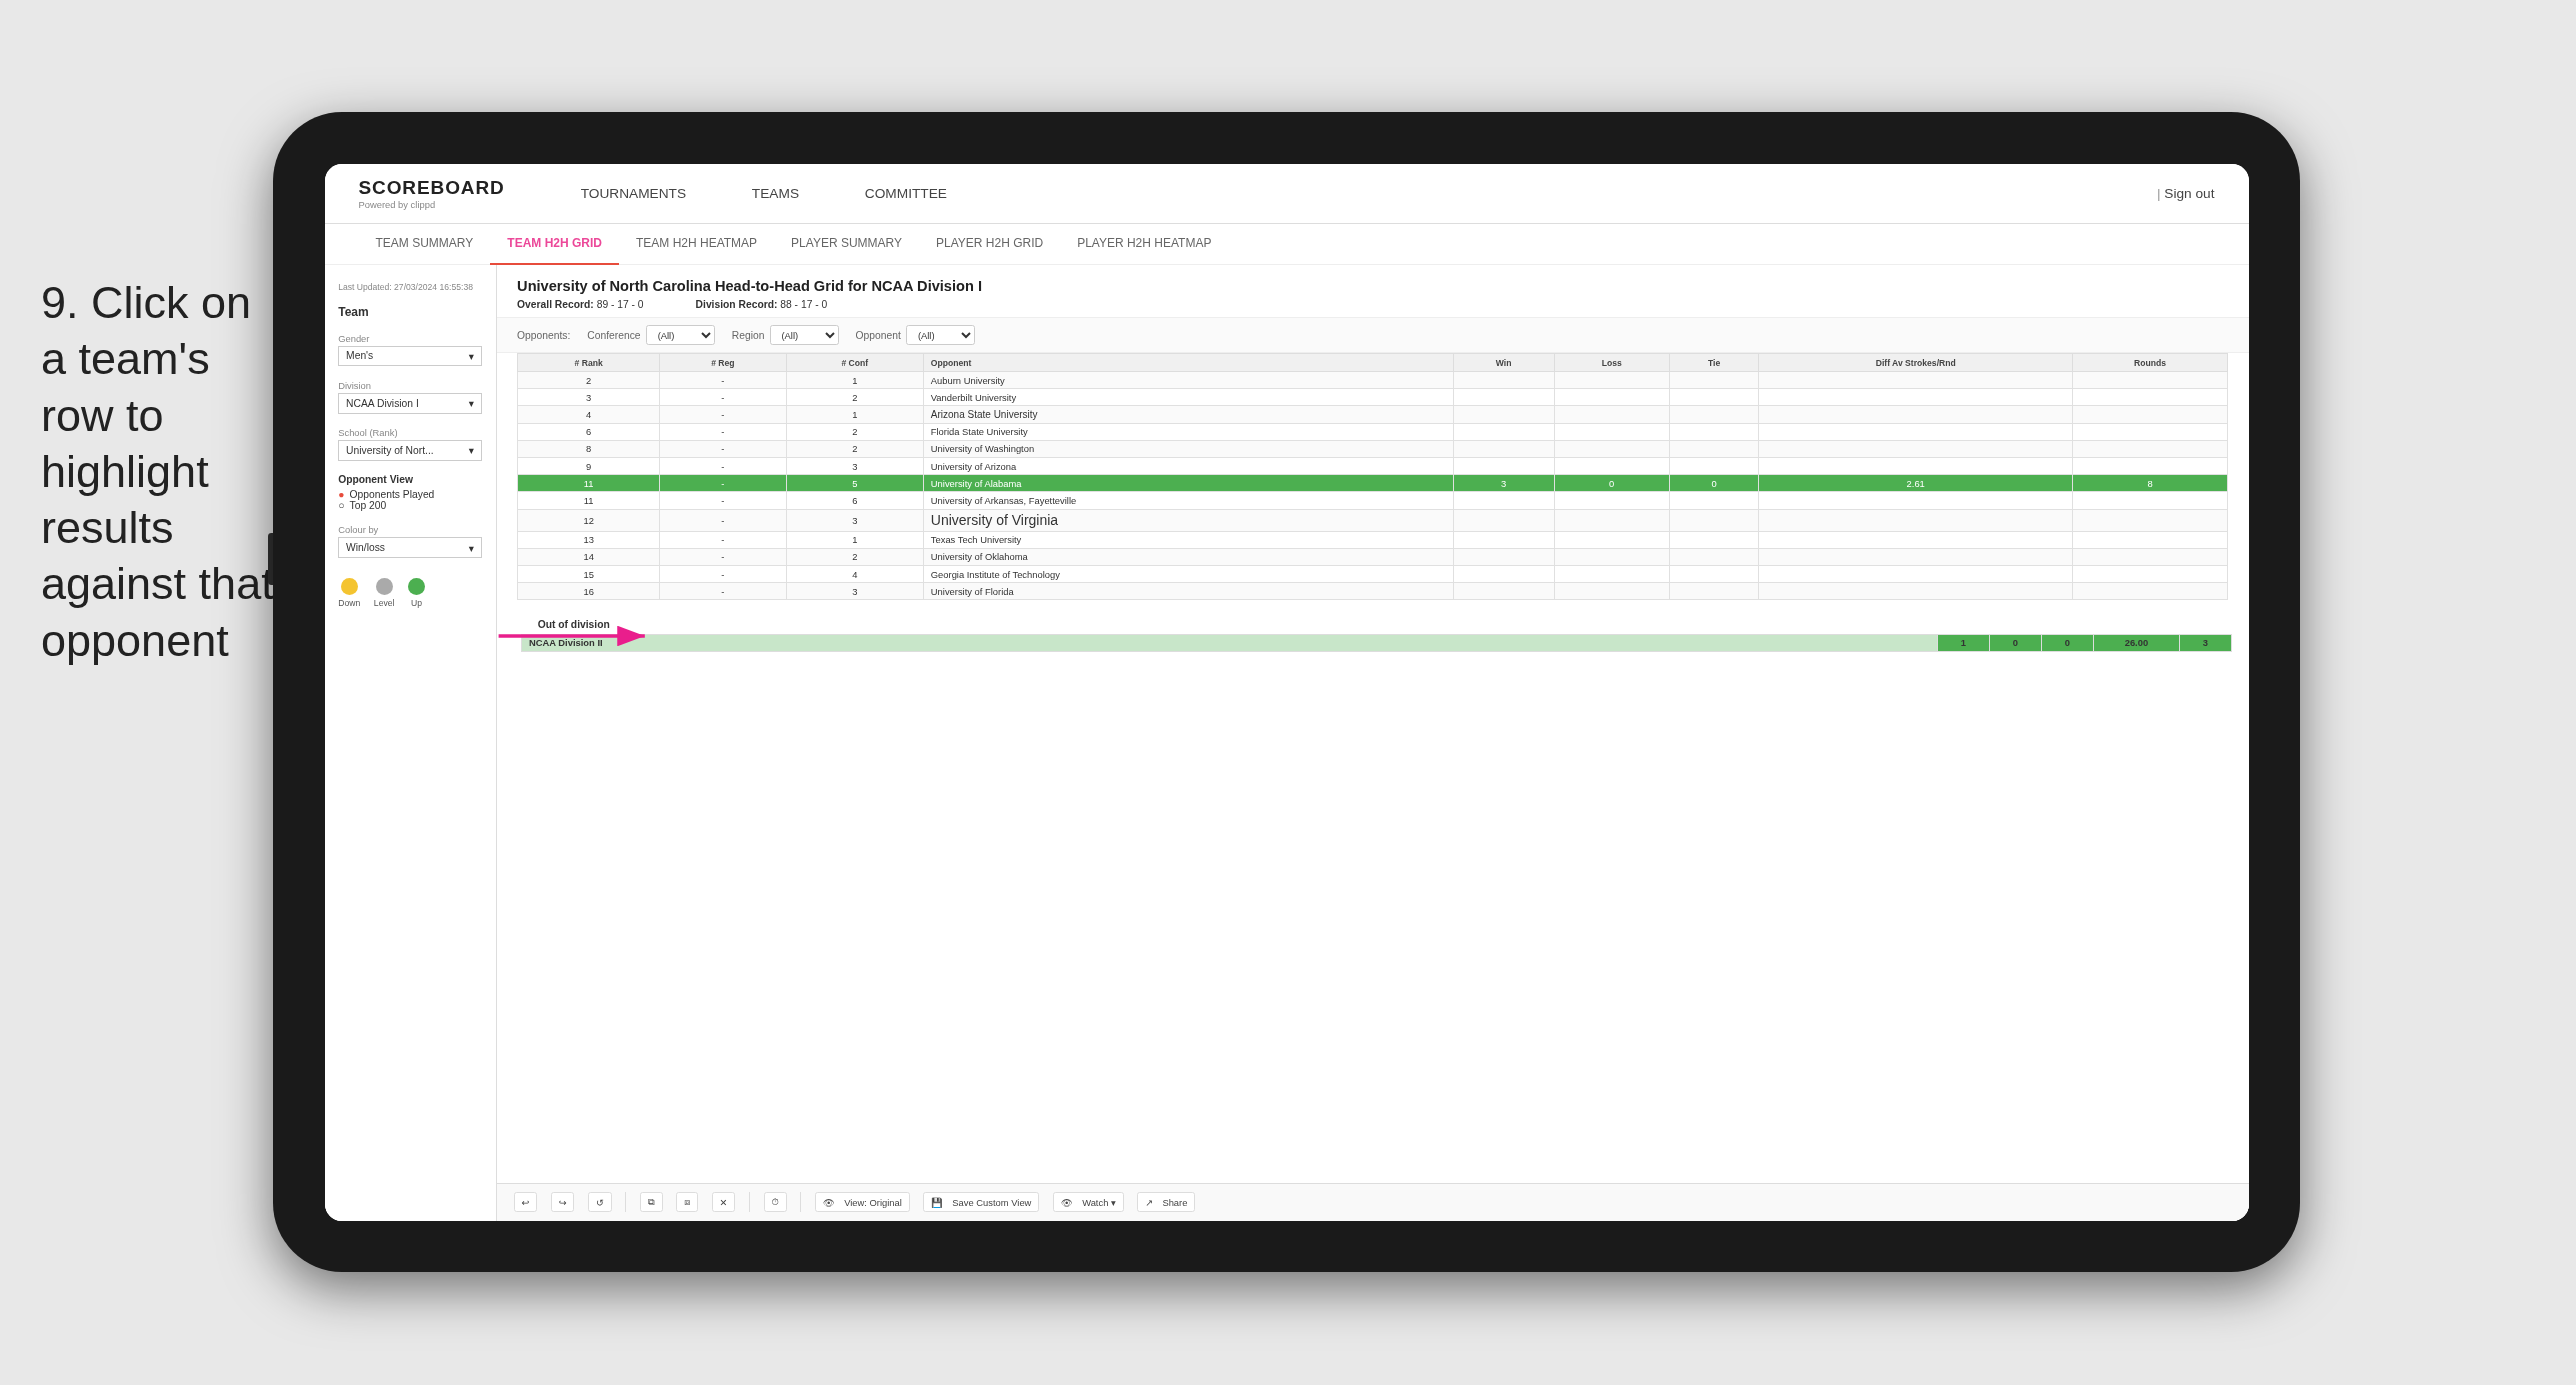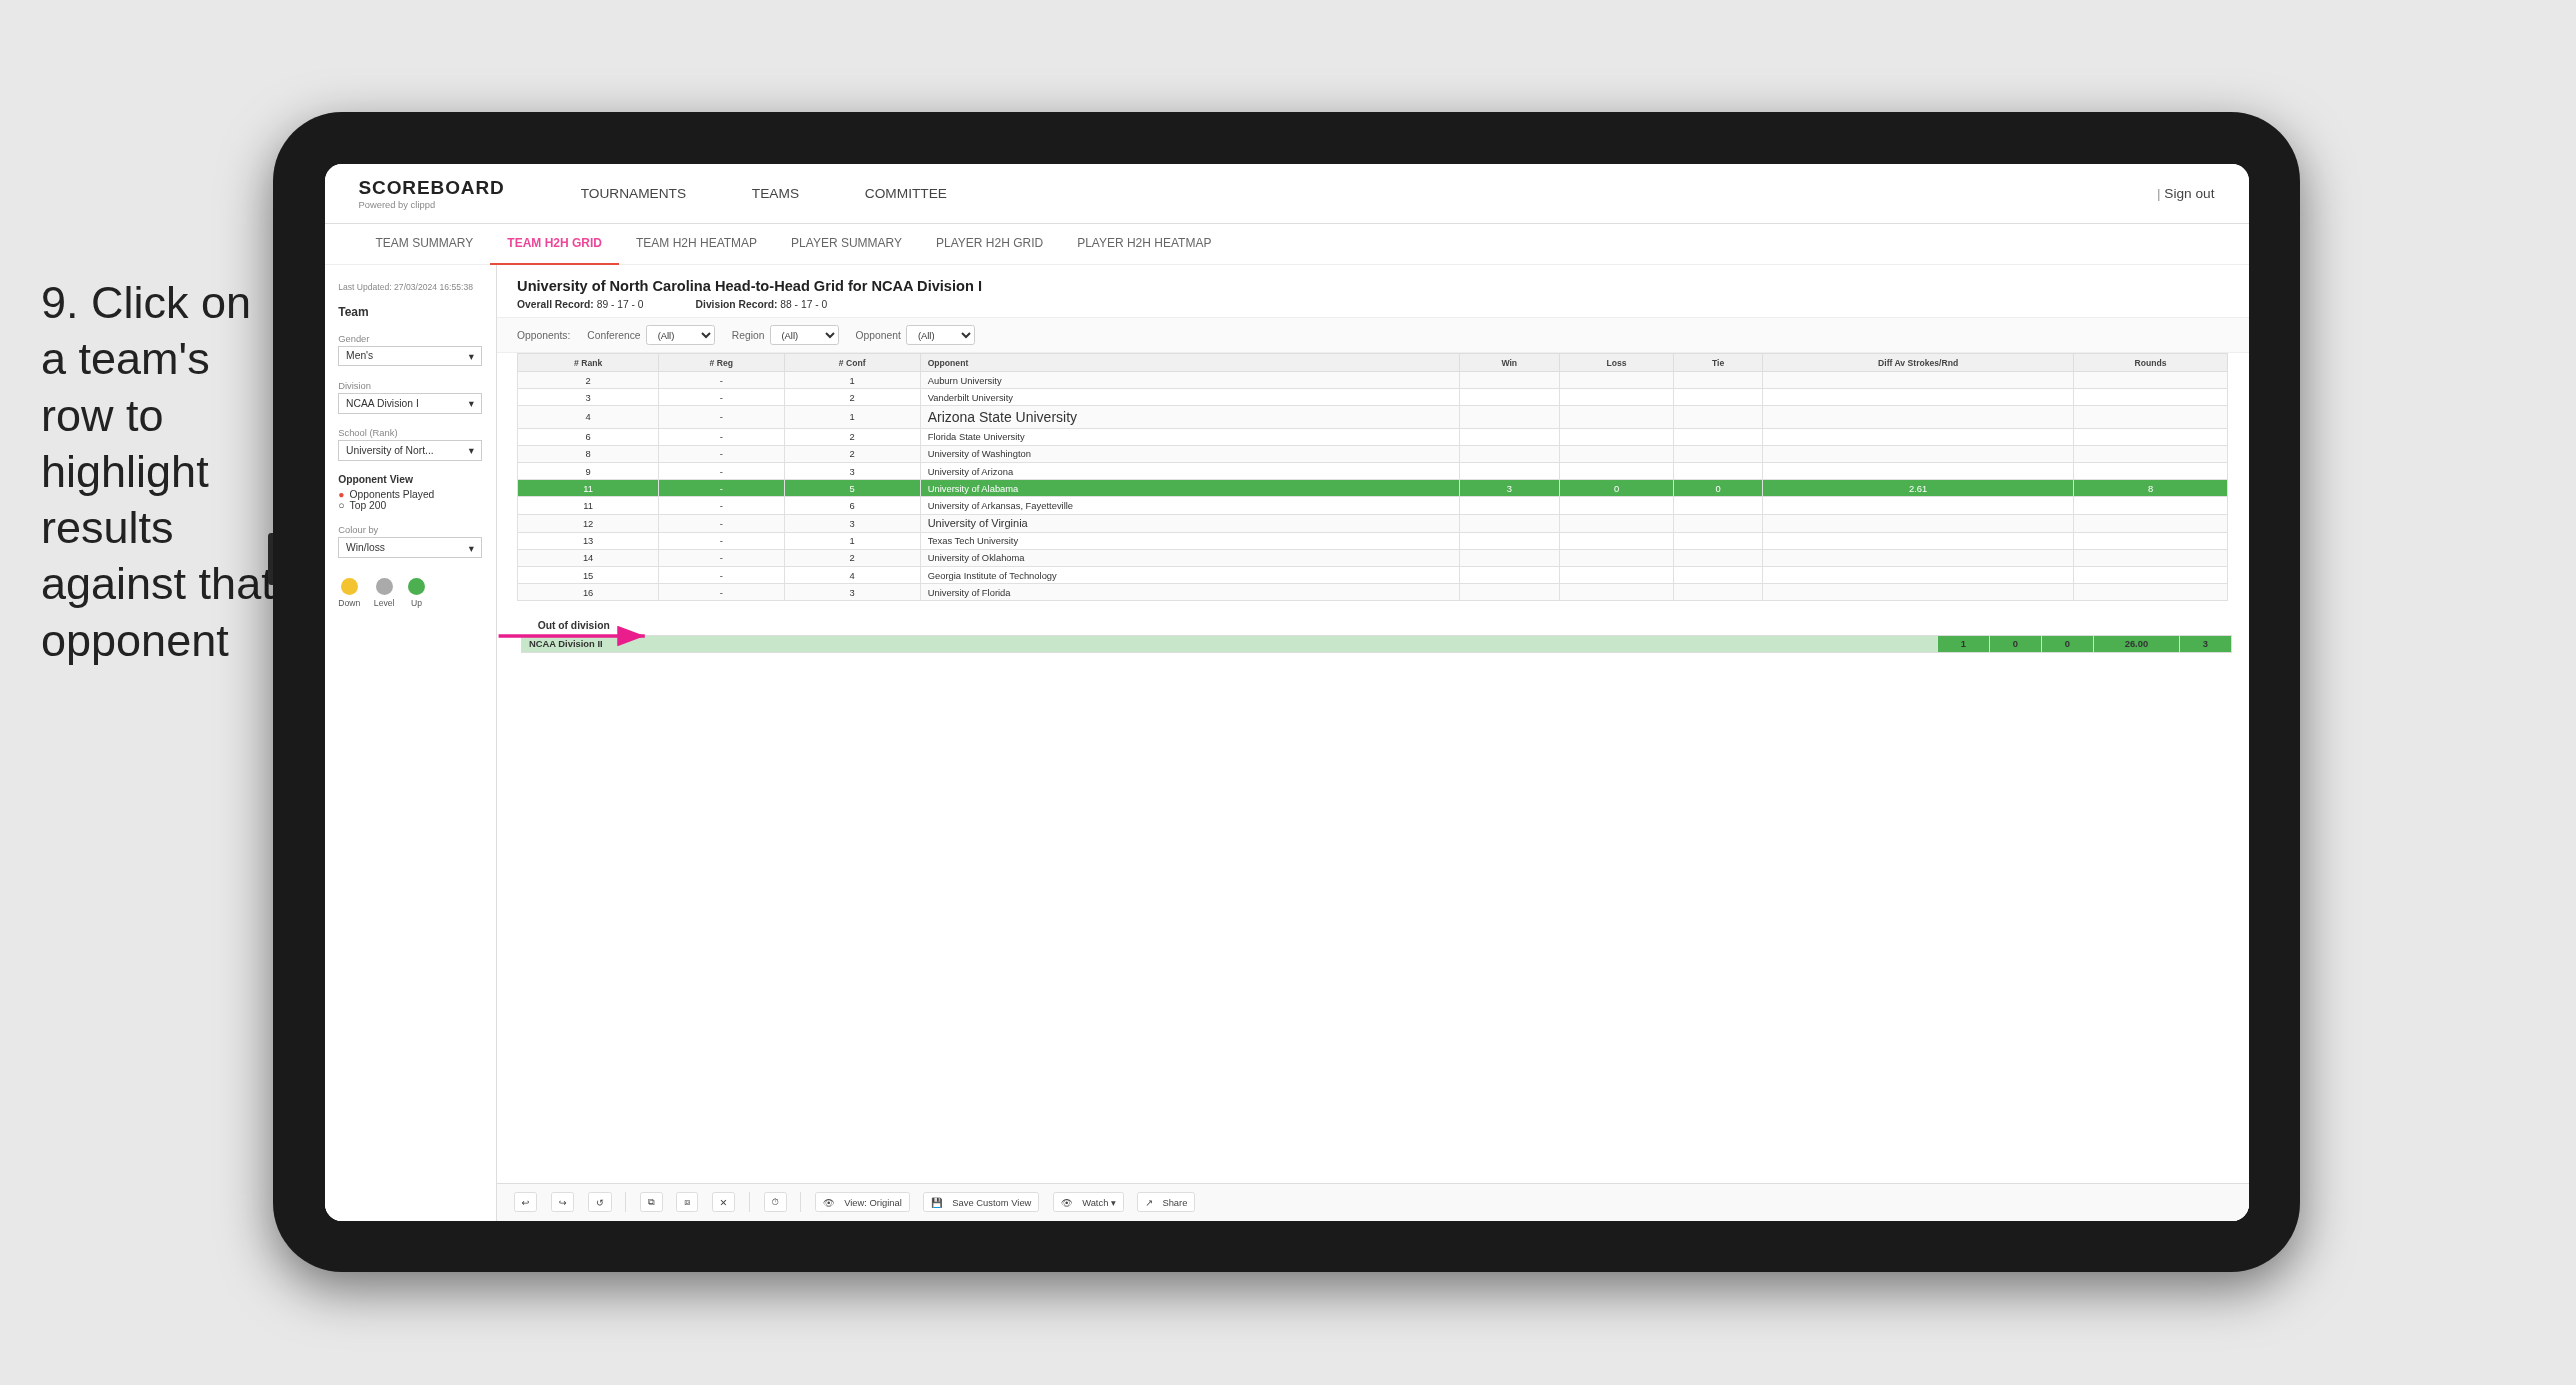--- a/index.html
+++ b/index.html
@@ -519,21 +519,21 @@
                     <td class="center" style="border: 0.9px solid rgb(224, 224, 224); padding: 2.6px 6.9px; font-size: 9.4px;"></td>
                     <td class="center" style="border: 0.9px solid rgb(224, 224, 224); padding: 2.6px 6.9px; font-size: 9.4px;"></td>
                     <td class="center" style="border: 0.9px solid rgb(224, 224, 224); padding: 2.6px 6.9px; font-size: 9.4px;"></td>
                     <td class="center" style="border: 0.9px solid rgb(224, 224, 224); padding: 2.6px 6.9px; font-size: 9.4px;"></td>
                     <td class="center" style="border: 0.9px solid rgb(224, 224, 224); padding: 2.6px 6.9px; font-size: 9.4px;"></td>
                   </tr>
                   <tr style="background: rgb(250, 250, 250);">
                     <td class="center" style="border: 0.9px solid rgb(224, 224, 224); padding: 2.6px 6.9px; font-size: 9.4px;">4</td>
                     <td class="center" style="border: 0.9px solid rgb(224, 224, 224); padding: 2.6px 6.9px; font-size: 9.4px;">-</td>
                     <td class="center" style="border: 0.9px solid rgb(224, 224, 224); padding: 2.6px 6.9px; font-size: 9.4px;">1</td>
-                    <td style="border: 0.9px solid rgb(224, 224, 224); padding: 2.6px 6.9px; font-size: 14px;">Arizona State University</td>
+                    <td style="border: 0.9px solid rgb(224, 224, 224); padding: 2.6px 6.9px; font-size: 10px;">Arizona State University</td>
                     <td class="center" style="border: 0.9px solid rgb(224, 224, 224); padding: 2.6px 6.9px; font-size: 9.4px;"></td>
                     <td class="center" style="border: 0.9px solid rgb(224, 224, 224); padding: 2.6px 6.9px; font-size: 9.4px;"></td>
                     <td class="center" style="border: 0.9px solid rgb(224, 224, 224); padding: 2.6px 6.9px; font-size: 9.4px;"></td>
                     <td class="center" style="border: 0.9px solid rgb(224, 224, 224); padding: 2.6px 6.9px; font-size: 9.4px;"></td>
                     <td class="center" style="border: 0.9px solid rgb(224, 224, 224); padding: 2.6px 6.9px; font-size: 9.4px;"></td>
                   </tr>
                   <tr>
                     <td class="center" style="border: 0.9px solid rgb(224, 224, 224); padding: 2.6px 6.9px; font-size: 9.4px;">6</td>
                     <td class="center" style="border: 0.9px solid rgb(224, 224, 224); padding: 2.6px 6.9px; font-size: 9.4px;">-</td>
                     <td class="center" style="border: 0.9px solid rgb(224, 224, 224); padding: 2.6px 6.9px; font-size: 9.4px;">2</td>
@@ -585,21 +585,21 @@
                     <td class="center" style="border: 0.9px solid rgb(224, 224, 224); padding: 2.6px 6.9px; font-size: 9.4px;"></td>
                     <td class="center" style="border: 0.9px solid rgb(224, 224, 224); padding: 2.6px 6.9px; font-size: 9.4px;"></td>
                     <td class="center" style="border: 0.9px solid rgb(224, 224, 224); padding: 2.6px 6.9px; font-size: 9.4px;"></td>
                     <td class="center" style="border: 0.9px solid rgb(224, 224, 224); padding: 2.6px 6.9px; font-size: 9.4px;"></td>
                     <td class="center" style="border: 0.9px solid rgb(224, 224, 224); padding: 2.6px 6.9px; font-size: 9.4px;"></td>
                   </tr>
                   <tr style="background: rgb(250, 250, 250);">
                     <td class="center" style="border: 0.9px solid rgb(224, 224, 224); padding: 2.6px 6.9px; font-size: 9.4px;">12</td>
                     <td class="center" style="border: 0.9px solid rgb(224, 224, 224); padding: 2.6px 6.9px; font-size: 9.4px;">-</td>
                     <td class="center" style="border: 0.9px solid rgb(224, 224, 224); padding: 2.6px 6.9px; font-size: 9.4px;">3</td>
-                    <td style="border: 0.9px solid rgb(224, 224, 224); padding: 2.6px 6.9px; font-size: 11px;">University of Virginia</td>
+                    <td style="border: 0.9px solid rgb(224, 224, 224); padding: 2.6px 6.9px; font-size: 14px;">University of Virginia</td>
                     <td class="center" style="border: 0.9px solid rgb(224, 224, 224); padding: 2.6px 6.9px; font-size: 9.4px;"></td>
                     <td class="center" style="border: 0.9px solid rgb(224, 224, 224); padding: 2.6px 6.9px; font-size: 9.4px;"></td>
                     <td class="center" style="border: 0.9px solid rgb(224, 224, 224); padding: 2.6px 6.9px; font-size: 9.4px;"></td>
                     <td class="center" style="border: 0.9px solid rgb(224, 224, 224); padding: 2.6px 6.9px; font-size: 9.4px;"></td>
                     <td class="center" style="border: 0.9px solid rgb(224, 224, 224); padding: 2.6px 6.9px; font-size: 9.4px;"></td>
                   </tr>
                   <tr>
                     <td class="center" style="border: 0.9px solid rgb(224, 224, 224); padding: 2.6px 6.9px; font-size: 9.4px;">13</td>
                     <td class="center" style="border: 0.9px solid rgb(224, 224, 224); padding: 2.6px 6.9px; font-size: 9.4px;">-</td>
                     <td class="center" style="border: 0.9px solid rgb(224, 224, 224); padding: 2.6px 6.9px; font-size: 9.4px;">1</td>

